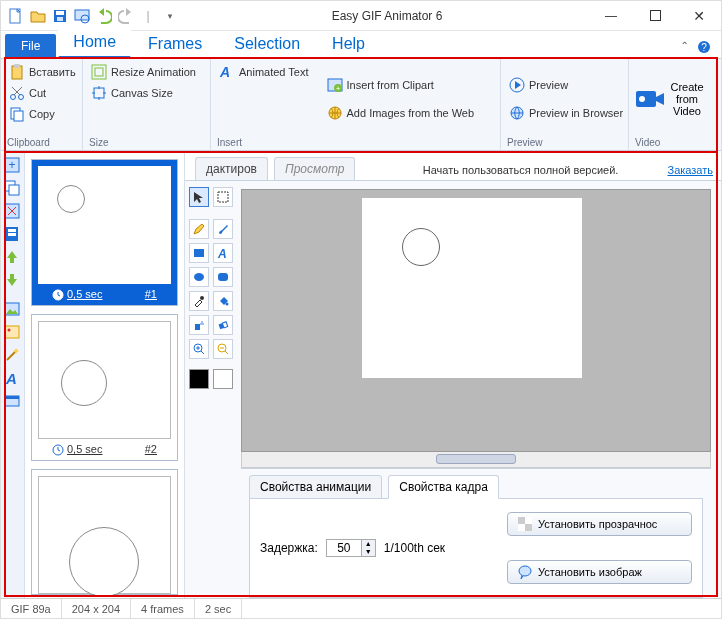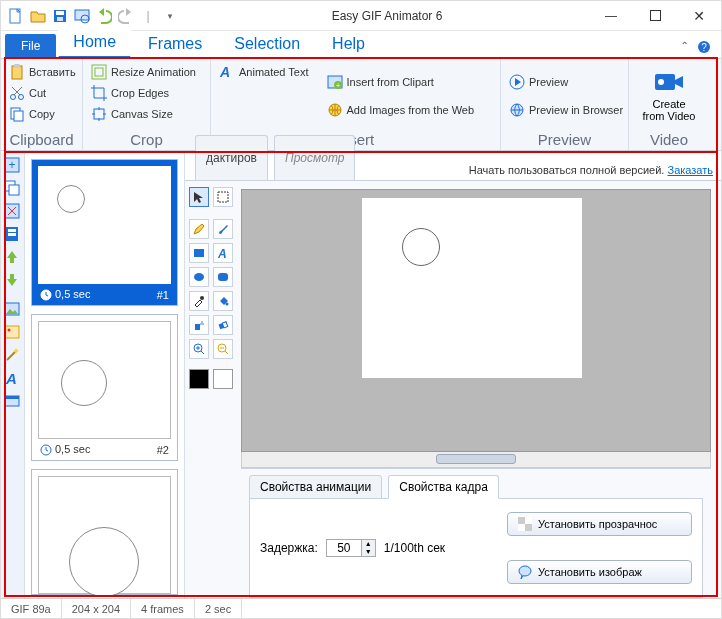--- a/index.html
+++ b/index.html
@@ -19,43 +19,43 @@
   .mtab { padding:5px 14px; font-size:16px; color:#006ad1; border:1px solid transparent; border-bottom:none; }
   .mtab.active { color:#006ad1; border-bottom:2px solid #1e6fd6; background:#fff;}
   .help-caret { margin-left:auto; display:flex; gap:8px; padding:4px 10px; color:#555;}
   
   .ribbon { background:#f3f6fb; border-bottom:1px solid #c8d2e0; height:92px; display:flex; }
   .rgroup { border-right:1px solid #d7dfea; padding:4px 6px 2px 6px; display:flex; flex-direction:column; }
   .rgroup-body { flex:1; display:flex; gap:2px;}
   .rcol { display:flex; flex-direction:column; gap:3px; }
   .rcmd { display:flex; align-items:center; gap:4px; font-size:11px; color:#333; white-space:nowrap; padding:1px 2px;}
   .rcmd .ico { width:16px; height:16px; flex-shrink:0; }
-  .rgroup-label { text-align:center; font-size:15px; color:#646f82; padding-top:2px;}
-  .big-cmd { width:70px; display:flex; flex-direction:column; align-items:center; justify-content:center; gap:4px; font-size:11px; text-align:center;}
+  .rgroup-label { font-size:10px; color:#646f82; padding-top:2px;}
+  .big-cmd { width:70px; display:flex; flex-direction:row; align-items:center; justify-content:center; gap:4px; font-size:11px; text-align:center;}
   .big-cmd .ico { width:32px; height:24px;}
   
   .workspace { position:absolute; top:152px; left:0; right:0; bottom:20px; background:#fff; display:flex;}
   .left-toolstrip { width:24px; background:#eef3fb; border-right:1px solid #d7dfea; display:flex; flex-direction:column; align-items:center; gap:5px; padding-top:4px;}
   .tsbtn { width:18px; height:18px;}
   .frames-panel { width:160px; border-right:1px solid #d7dfea; overflow-y:auto; overflow-x:hidden; padding:6px;}
   .frame-card { border:1px solid #aebdd3; background:#fff; margin-bottom:8px;}
   .frame-card.selected { background:#0b62d6;}
   .frame-canvas { height:118px; background:#fff; margin:6px 6px 0 6px; position:relative; border:1px solid #bbb;}
   .frame-card.selected .frame-canvas{ border:1px solid #fff;}
-  .frame-footer { display:flex; justify-content:space-between; align-items:flex-end; padding:4px 8px; font-size:11px; color:#333;}
+  .frame-footer { display:flex; justify-content:space-between; align-items:flex-start; padding:4px 20px; font-size:11px; color:#333;text-decoration:underline;}
   .frame-card.selected .frame-footer { color:#fff;}
   .clock-ico { width:12px; height:12px; display:inline-block; vertical-align:middle; margin-right:3px;}
   .circ { position:absolute; border:1px solid #888; border-radius:50%; background:#fff;}
   
   .rightarea { flex:1; display:flex; flex-direction:column; }
   .editor-tabs-row { height:28px; display:flex; align-items:flex-end; border-bottom:1px solid #c8d2e0; padding-left:10px; gap:6px;}
-  .ed-tab { font-size:12px; padding:15px 10px; background:#f0f3f8; border:1px solid #c8d2e0; border-bottom:none; border-radius:3px 3px 0 0; color:#444;}
+  .ed-tab { font-size:12px; padding:4px 10px; background:#f0f3f8; border:1px solid #c8d2e0; border-bottom:none; border-radius:3px 3px 0 0; color:#444;}
   .ed-tab.inactive { color:#888;font-style:italic;}
   .trial-msg { margin-left:auto; font-size:11px; color:#333; padding:4px 8px;}
-  .trial-msg a{ color:#006ad1;}
+  .trial-msg a{ color:#006ad1;margin-left:46px;}
   .ed-body { flex:1; display:flex; background:#f7f9fc;}
   
   .toolgrid { width:52px; padding:6px 4px; display:flex; flex-wrap:wrap; gap:4px; align-content:flex-start;}
   .tg { width:20px; height:20px; background:#fff; border:1px solid #c8d2e0; display:flex; align-items:center; justify-content:center;}
   .tg.sel { background:#dbe9ff; border-color:#3a7bd5;}
   .fill-swatches { display:flex; gap:4px; margin-top:6px;}
   .sw { width:20px; height:20px; border:1px solid #999;}
   .canvas-wrap { flex:1; padding:8px 10px 0 4px; position:relative; display:flex; flex-direction:column;}
   .canvas-area { flex:1; background:#b9b9b9; border:1px solid #999; position:relative; overflow:hidden;}
   .canvas-white { position:absolute; left:120px; top:8px; width:220px; height:180px; background:#fff;}
@@ -196,37 +196,29 @@
               <svg width="16" height="16">
                 <rect x="1" y="1" width="14" height="14" fill="none" stroke="#7bbf3a"></rect>
                 <rect x="4" y="4" width="8" height="8" fill="none" stroke="#7bbf3a"></rect>
               </svg>
             </span>
             <span>Resize Animation</span>
           </div>
       <div class="rcmd">
             <span class="ico">
               <svg width="16" height="16">
-                <path d="M3 0v13h13M0 3h13v13" stroke="#1e6fd6" fill="none"></path>
-              </svg>
-            </span>
-            <span>Crop Edges</span>
-          </div>
-      <div class="rcmd">
-            <span class="ico">
-              <svg width="16" height="16">
                 <rect x="3" y="3" width="10" height="10" fill="none" stroke="#1e6fd6"></rect>
                 <path d="M1 8h3M12 8h3M8 1v3M8 12v3" stroke="#1e6fd6"></path>
               </svg>
             </span>
             <span>Canvas Size</span>
           </div>
     </div>
       </div>
-    <div class="rgroup-label">Crop</div>
+    <div class="rgroup-label">Size</div>
   </div>
 
   <div class="rgroup" style="width:290px">
     <div class="rgroup-body">
       <div class="rcol">
         <div class="rcmd">
             <span class="ico">
               <svg width="16" height="16">
                 <text x="1" y="13" font-size="14" font-style="italic" fill="#1e6fd6" font-weight="bold">A</text>
               </svg>

